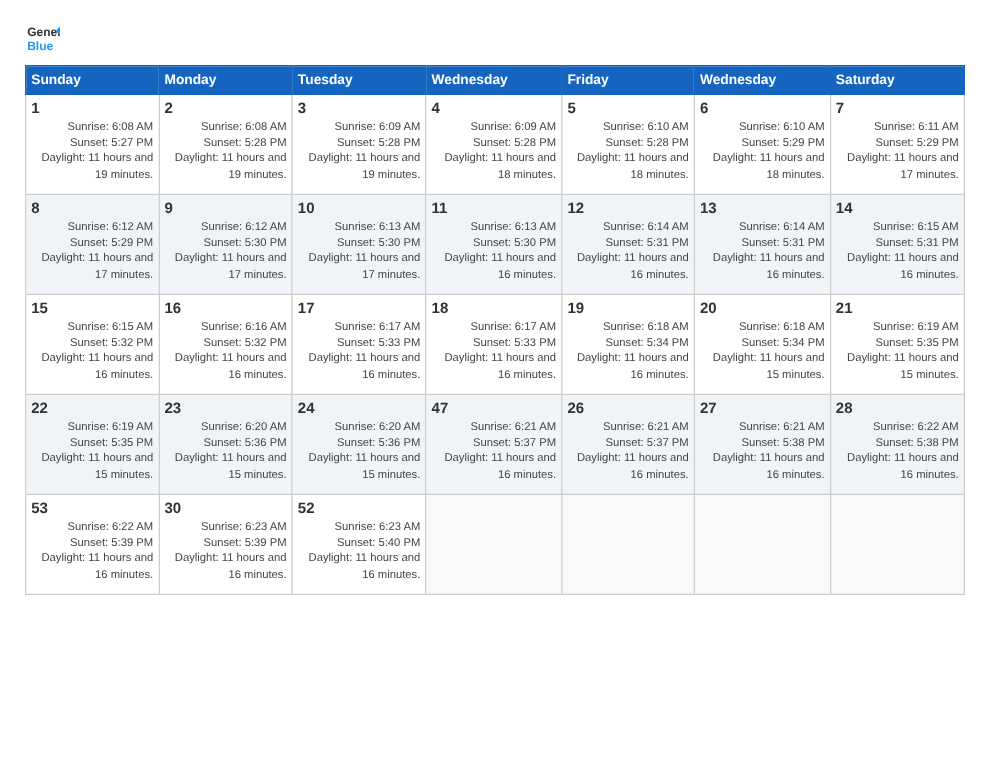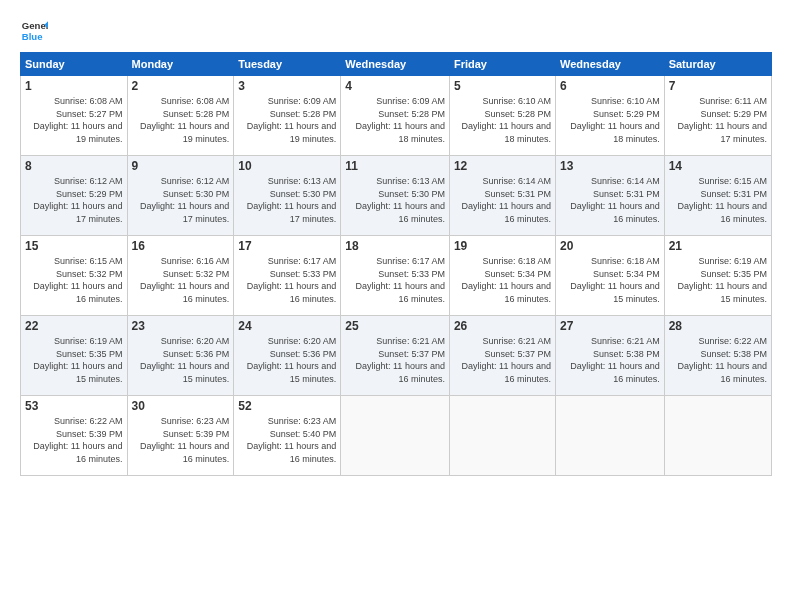--- a/index.html
+++ b/index.html
@@ -219,21 +219,21 @@
           </td>
           <td>
             <span class="day-num">23</span>
             <div class="day-info">Sunrise: 6:20 AM<br>Sunset: 5:36 PM<br>Daylight: 11 hours and 15 minutes.</div>
           </td>
           <td>
             <span class="day-num">24</span>
             <div class="day-info">Sunrise: 6:20 AM<br>Sunset: 5:36 PM<br>Daylight: 11 hours and 15 minutes.</div>
           </td>
           <td>
-            <span class="day-num">25</span>
+            <span class="day-num">47</span>
             <div class="day-info">Sunrise: 6:21 AM<br>Sunset: 5:37 PM<br>Daylight: 11 hours and 16 minutes.</div>
           </td>
           <td>
             <span class="day-num">26</span>
             <div class="day-info">Sunrise: 6:21 AM<br>Sunset: 5:37 PM<br>Daylight: 11 hours and 16 minutes.</div>
           </td>
           <td>
             <span class="day-num">27</span>
             <div class="day-info">Sunrise: 6:21 AM<br>Sunset: 5:38 PM<br>Daylight: 11 hours and 16 minutes.</div>
           </td>

